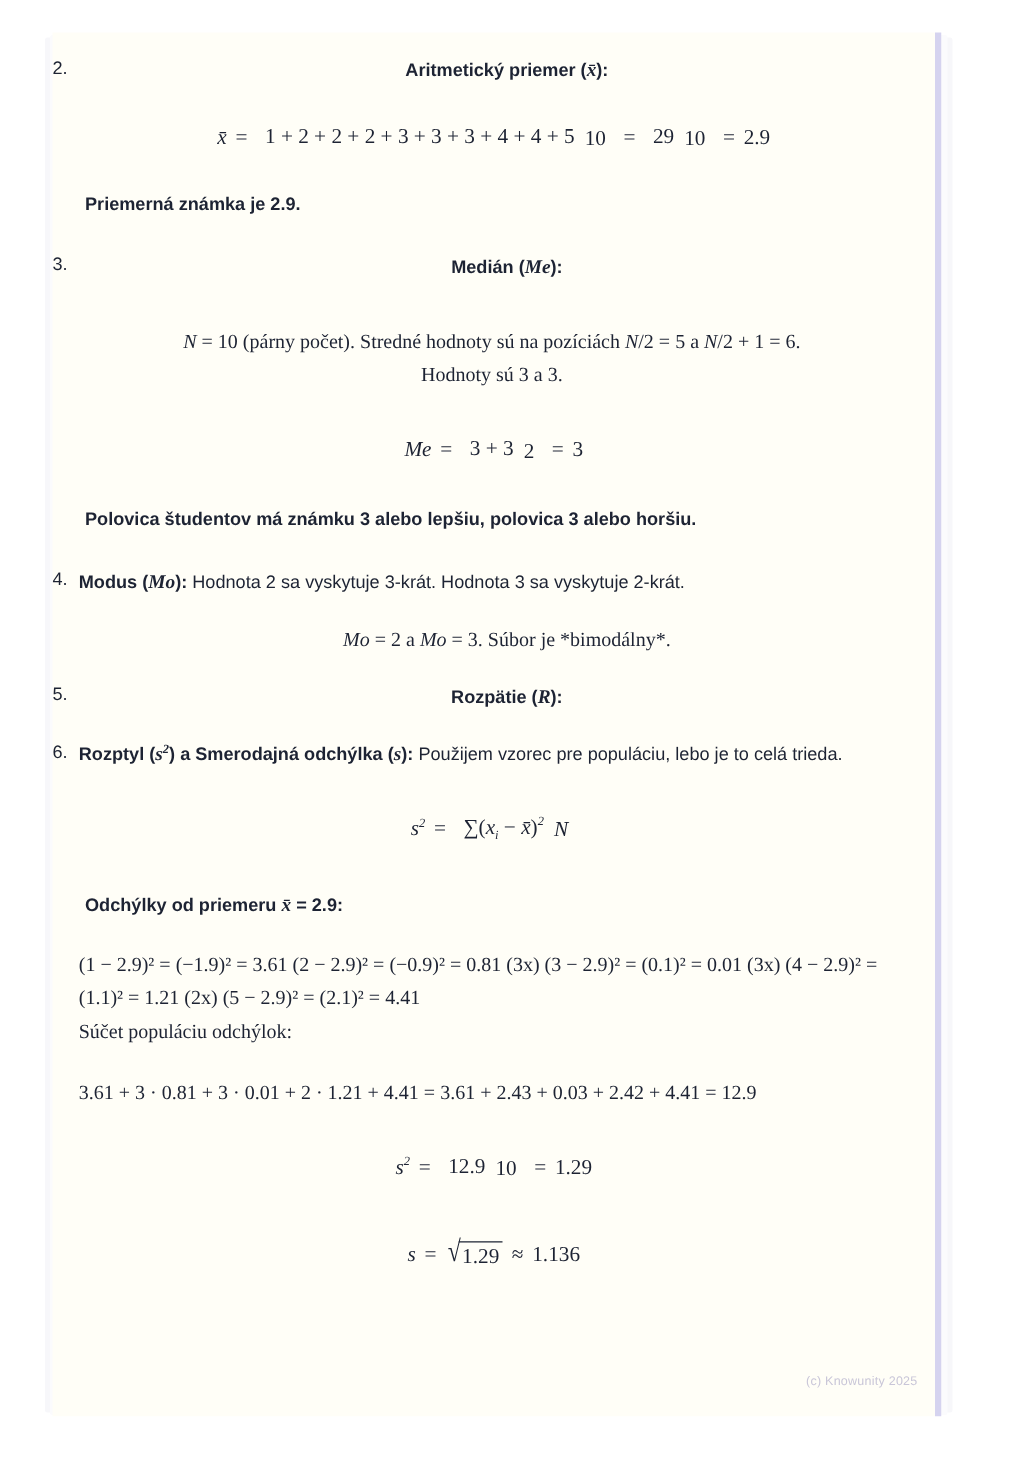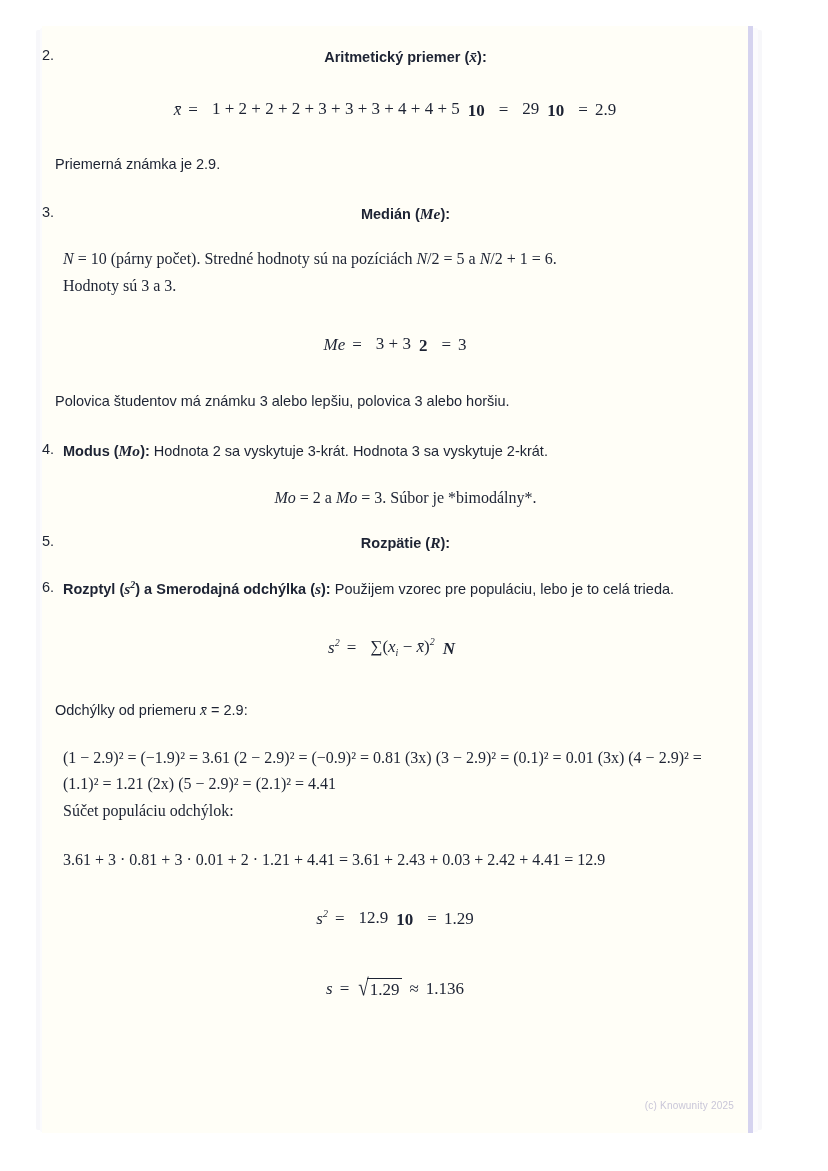--- a/index.html
+++ b/index.html
@@ -119,21 +119,22 @@
     color: #1d2333;
     margin-left: 21px;
   }
   .math-para .it { font-style: italic; }
 
   
   .para {
     font-size: 14.5px;
     line-height: 1.62;
     color: #1d2333;
-    margin-left: 13px;
+    margin-left: 26px;
+    font-weight: bold;
   }
 
   
   .eq-block {
     display: flex;
     justify-content: center;
     font-family: "Liberation Serif", serif;
     color: #1d2333;
   }
   .eq-row {
@@ -155,21 +156,20 @@
     white-space: nowrap;
   }
   .frac .bar {
     width: 100%;
     height: 1px;
     background: #1d2333;
   }
   .frac .den {
     padding: 2px 4px 0 4px;
     white-space: nowrap;
-    font-weight: bold;
   }
 
   
   .sqrt {
     display: inline-flex;
     align-items: stretch;
     margin-left: 2px;
   }
   .sqrt .radical {
     font-size: 19px;
@@ -233,21 +233,21 @@
 
       <div class="para" style="margin-top:32px;">Priemerná známka je 2.9.</div>
     </div>
 
     <div class="list-item" style="margin-top:24px;">
       <div class="item-head">
         <span class="item-num">3.</span>
         <span class="item-body nojust"><b><span>Medián</span> (<span class="m">Me</span>):</b></span>
       </div>
 
-      <div class="math-para" style="margin-top:20px; padding-right:24px;">
+      <div class="math-para" style="margin-top:35px; padding-right:24px;text-align:center;">
         <span class="it">N</span><span> = 10 (párny počet). Stredné hodnoty sú na pozíciách </span><span class="it">N</span><span>/2 = 5 a </span><span class="it">N</span><span>/2 + 1 = 6.</span>
         <br>
         <span>Hodnoty sú 3 a 3.</span>
       </div>
 
       <div class="eq-block" style="margin-top:34px;">
         <div class="eq-row">
           <span class="lhs">Me</span>
           <span class="op">=</span>
           <span class="frac">

